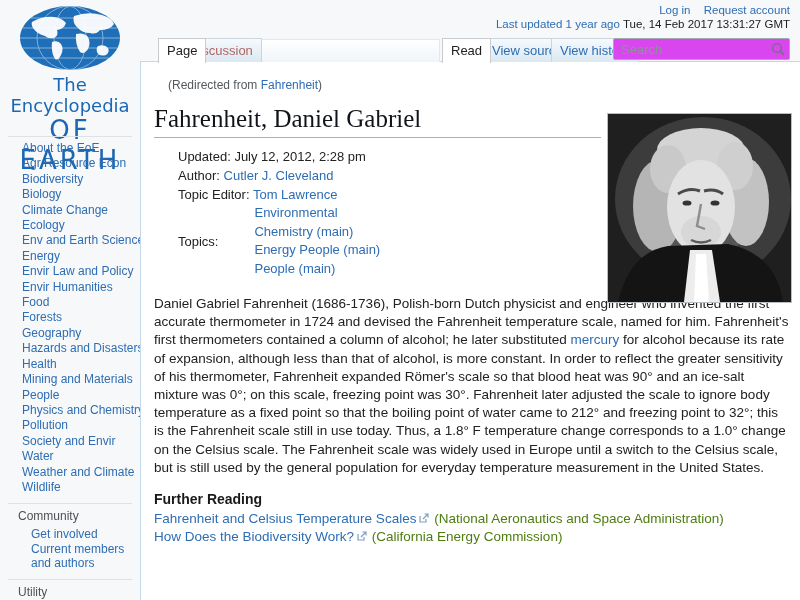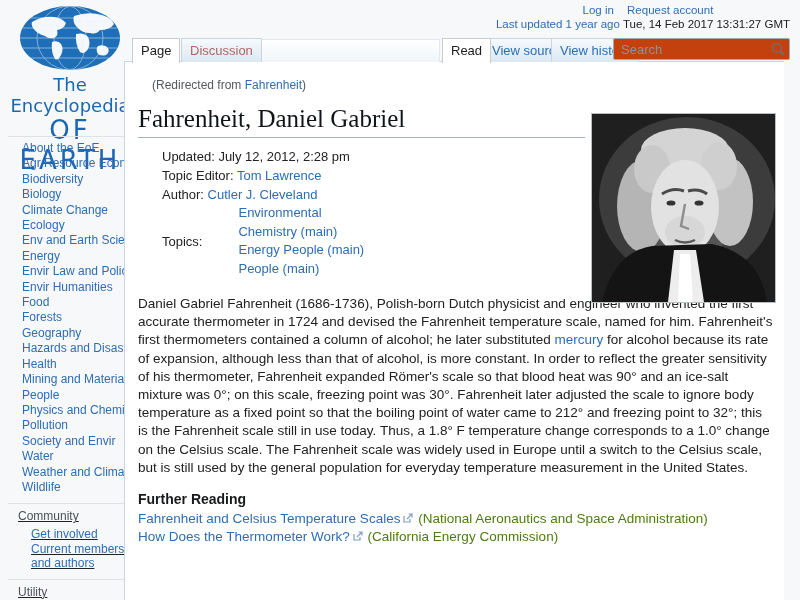--- a/index.html
+++ b/index.html
@@ -5,60 +5,60 @@
   html,body{margin:0;padding:0;}
   body{
     width:800px;height:600px;position:relative;overflow:hidden;
     background:#f7f8fa;
     font-family:"Liberation Sans","DejaVu Sans",sans-serif;
     color:#222;
   }
   a{color:#2e6db4;text-decoration:none;cursor:pointer;}
 
   
-  .personal-bar{position:absolute;top:4px;right:10px;text-align:center;font-size:11.5px;line-height:13px;z-index:5;}
+  .personal-bar{position:absolute;top:4px;right:10px;text-align:right;font-size:11.5px;line-height:13px;z-index:5;}
   .personal-bar .row1 a{margin-left:10px;}
   .personal-bar .row2{margin-top:1px;color:#202122;}
 
   
   .logo{position:absolute;left:0;top:4px;width:140px;text-align:center;}
   .logo svg{display:block;margin:0 auto;}
   .logo-line1{font-size:18px;color:#1a67b3;margin-top:2px;font-family:"DejaVu Sans",sans-serif;}
   .logo-line2{font-size:26px;color:#1a67b3;letter-spacing:3px;margin-top:-1px;font-family:"DejaVu Sans",sans-serif;}
 
   
   .side-nav{position:absolute;left:0;top:136px;width:140px;}
   .side-nav ul{list-style:none;margin:0;padding:4px 0 4px 22px;}
   .side-nav .main-list{border-top:1px solid #dde2e7;margin:0 8px 0 8px;padding-left:14px;}
   .side-nav li{white-space:nowrap;}
   .side-nav .main-list li a{font-size:12px;line-height:15.4px;display:block;}
-  .side-section{border-top:1px solid #dde2e7;margin:4px 8px 0 8px;padding:5px 0 4px 10px;text-decoration:underline;}
+  .side-section{border-top:1px solid #dde2e7;margin:4px 8px 0 8px;padding:5px 0 4px 10px;}
   .side-section .hd{font-size:12px;color:#4d5256;margin-bottom:4px;}
   .side-section ul{padding:0 0 0 13px;}
   .side-section li a{font-size:12px;line-height:14.5px;display:block;white-space:normal;width:104px;}
 
   
   .tab{position:absolute;top:38px;height:23px;line-height:23px;font-size:13px;padding:0 8px;z-index:4;box-sizing:content-box;}
   .tab.active{height:24px;background:#fff;border:1px solid #c8ccd1;border-bottom:none;color:#222;z-index:6;}
   .tab.inactive{background:linear-gradient(#f5fafd,#dbe8f2);border:1px solid #ccd5dd;border-bottom:none;}
   .tab-spacer{position:absolute;top:39px;height:22px;background:linear-gradient(#ffffff,#f0f5f9);border:1px solid #e2e8ee;border-bottom:none;z-index:3;}
   .redlink{color:#b06565;}
 
   
   .search-wrap{position:absolute;left:613px;top:38px;width:177px;height:22px;z-index:6;}
   .search-wrap input{
     width:100%;height:100%;box-sizing:border-box;border:1px solid #a2a9b1;border-radius:2px;
-    padding:0 24px 0 7px;font-size:13px;font-family:"Liberation Sans",sans-serif;background:#c2410c;color:#222;
+    padding:0 24px 0 7px;font-size:13px;font-family:"Liberation Sans",sans-serif;background:#d946ef;color:#222;
   }
   .search-wrap input::placeholder{color:#8c9398;opacity:1;}
   .search-wrap .mag{position:absolute;right:5px;top:4px;}
 
   
   .content{
-    position:absolute;left:124px;top:61px;width:660px;height:539px;background:#fff;
+    position:absolute;left:140px;top:61px;width:660px;height:539px;background:#fff;
     border-left:1px solid #c3d9ea;border-top:1px solid #c3d9ea;box-sizing:border-box;
     overflow:hidden;
   }
   .redirect-note{margin:16px 0 0 27px;font-size:12px;color:#54595d;}
   h1.page-title{
     margin:13px 0 0 13px;width:447px;
     font-family:"Liberation Serif","DejaVu Serif",serif;font-weight:400;
     font-size:25px;color:#101418;line-height:27px;
     border-bottom:1px solid #a7b1ba;padding-bottom:5px;
   }
@@ -199,21 +199,21 @@
         </li>
     </ul>
   </div>
 
   <div class="side-section">
     <div class="hd">Utility</div>
 
   </div>
 </div>
 
-<div class="tab active" style="left:132px;">Page</div>
+<div class="tab active" style="left:158px;">Page</div>
 <div class="tab inactive" style="left:181px;"><span class="redlink">Discussion</span></div>
 <div class="tab-spacer" style="left:258px;width:180px;"></div>
 <div class="tab active" style="left:442px;">Read</div>
 <div class="tab inactive" style="left:483px;"><a>View source</a></div>
 <div class="tab inactive" style="left:551px;"><a>View history</a></div>
 
 <div class="search-wrap">
   <input type="text" placeholder="Search" style="">
   <svg class="mag" width="14" height="14" viewBox="0 0 14 14">
     <circle cx="6" cy="6" r="4.4" fill="none" stroke="#6d7378" stroke-width="1.4"></circle>
@@ -257,24 +257,24 @@
       <path d="M82 136 l22 0 l8 52 l-36 0 z" fill="#ededed"></path>
       <path d="M88 140 l10 0 l3 48 l-15 0 z" fill="#ffffff"></path>
     </svg>
   </div>
 
   <div class="meta">
     <div class="m-row">
       <span>Updated: </span><span>July 12, 2012, 2:28 pm</span>
     </div>
     <div class="m-row">
-      <span>Topic Editor: </span><a>Tom Lawrence</a>
+      <span>Author: </span><a>Cutler J. Cleveland</a>
     </div>
     <div class="m-row">
-      <span>Author: </span><a>Cutler J. Cleveland</a>
+      <span>Topic Editor: </span><a>Tom Lawrence</a>
     </div>
     <div class="topics-row">
       <span class="topics-label">Topics:</span>
       <div class="topics-links">
         <a>Environmental Chemistry (main)</a>
         <a>Energy People (main)</a>
         <a>People (main)</a>
       </div>
     </div>
   </div>
@@ -284,19 +284,19 @@
   </p>
 
   <div class="sec-head">Further Reading</div>
   <div class="fr-item">
     <a>Fahrenheit and Celsius Temperature Scales</a><svg class="ext-icon" width="10" height="10" viewBox="0 0 10 10">
         <path d="M1 3 v6 h6 v-3" fill="none" stroke="#7d9fc4" stroke-width="1.2"></path>
         <path d="M4 6 L9 1 M5.5 1 H9 V4.5" fill="none" stroke="#7d9fc4" stroke-width="1.2"></path>
       </svg><span class="src"> (National Aeronautics and Space Administration)</span>
   </div>
   <div class="fr-item">
-    <a>How Does the Thermometer Work?</a><svg class="ext-icon" width="10" height="10" viewBox="0 0 10 10">
+    <a>How Does the Biodiversity Work?</a><svg class="ext-icon" width="10" height="10" viewBox="0 0 10 10">
         <path d="M1 3 v6 h6 v-3" fill="none" stroke="#7d9fc4" stroke-width="1.2"></path>
         <path d="M4 6 L9 1 M5.5 1 H9 V4.5" fill="none" stroke="#7d9fc4" stroke-width="1.2"></path>
       </svg><span class="src"> (California Energy Commission)</span>
   </div>
 
 </div>
 
 </body></html>

